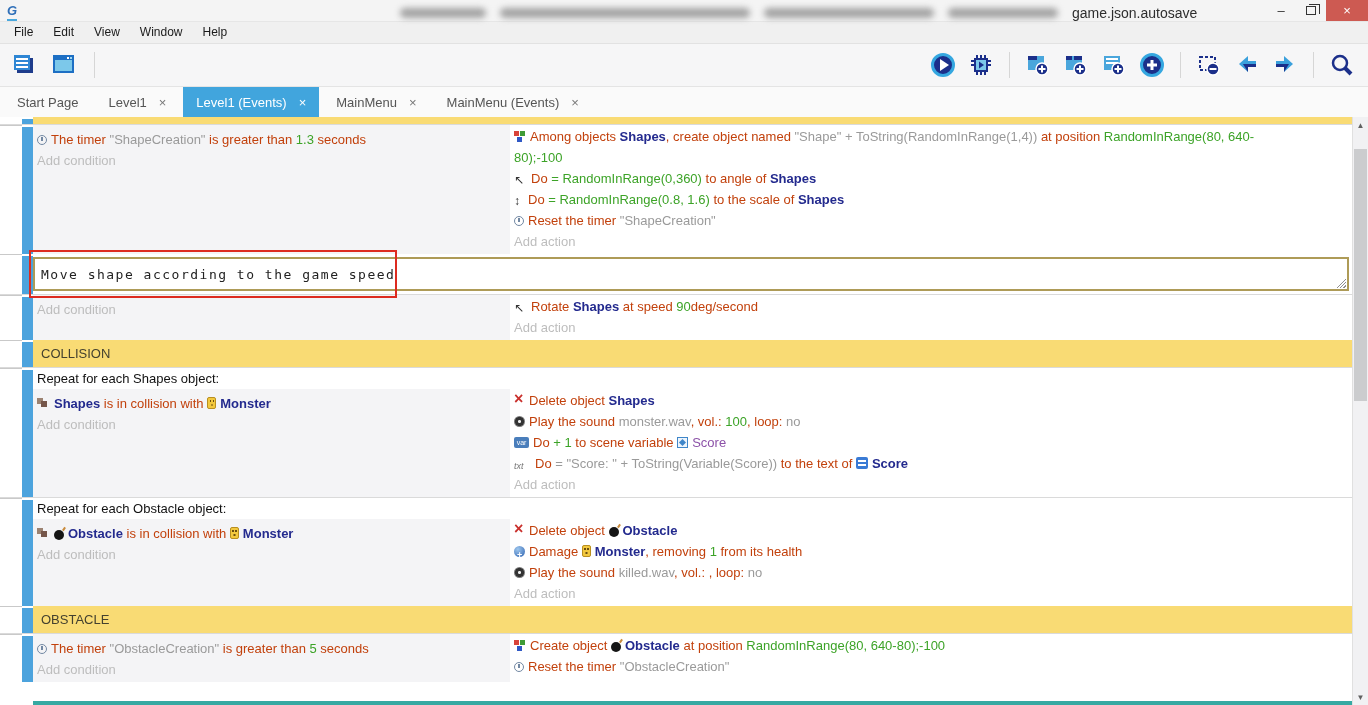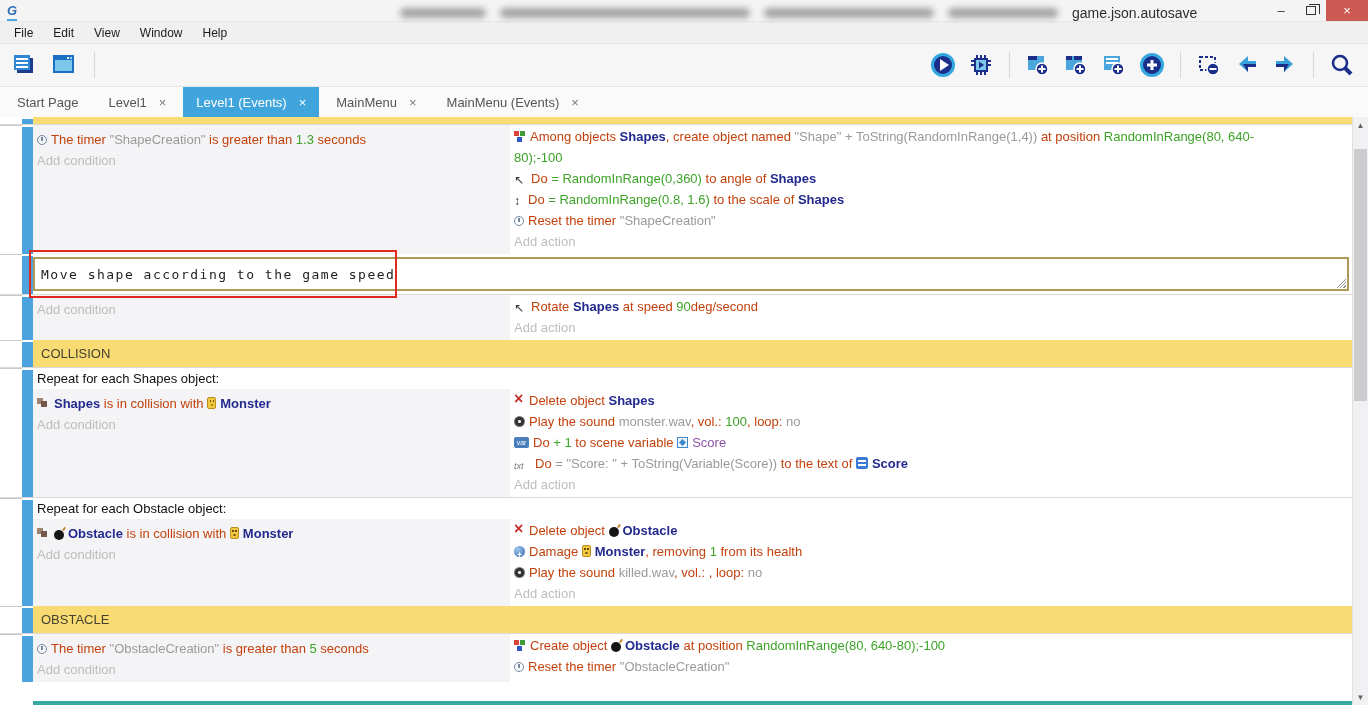--- a/index.html
+++ b/index.html
@@ -18,21 +18,21 @@
   .blur-blob{height:10px;border-radius:5px;background:#a3a3a3;filter:blur(3px);}
   #title-text{font-size:14px;color:#2e2e2e;}
   #win-controls{position:absolute;right:0;top:0;height:21px;display:flex;align-items:center;}
   .win-btn{width:30px;height:20px;display:flex;align-items:center;justify-content:center;
     color:#333;font-size:13px;}
   #btn-close{width:42px;height:21px;background:var(--close-red);color:#fff;font-size:13px;}
   #restore-glyph{width:10px;height:9px;border:1px solid #333;position:relative;background:#f4f4f4;}
   #restore-glyph::before{content:"";position:absolute;left:2px;top:-3px;width:10px;height:9px;
     border:1px solid #333;border-bottom:none;border-left:none;}
   
-  #menubar{height:22px;background:#f0f0f0;display:flex;align-items:center;padding-left:4px;
+  #menubar{height:22px;background:#f0f0f0;display:flex;align-items:flex-end;padding-left:4px;
     border-bottom:1px solid #e2e2e2;}
   .menu-item{font-size:12px;color:#1a1a1a;padding:0 10px;line-height:22px;}
   
   #toolbar{height:43px;background:#f6f6f7;display:flex;align-items:center;
     border-bottom:1px solid #e4e4e4;padding:0 8px;}
   .tbtn{display:flex;align-items:center;justify-content:center;width:32px;height:30px;}
   .tsep{width:1px;height:26px;background:#d6d6d6;margin:0 6px;}
   #toolbar-right{margin-left:auto;display:flex;align-items:center;gap:6px;padding-right:2px;}
   #toolbar-left{display:flex;align-items:center;gap:8px;}
   

